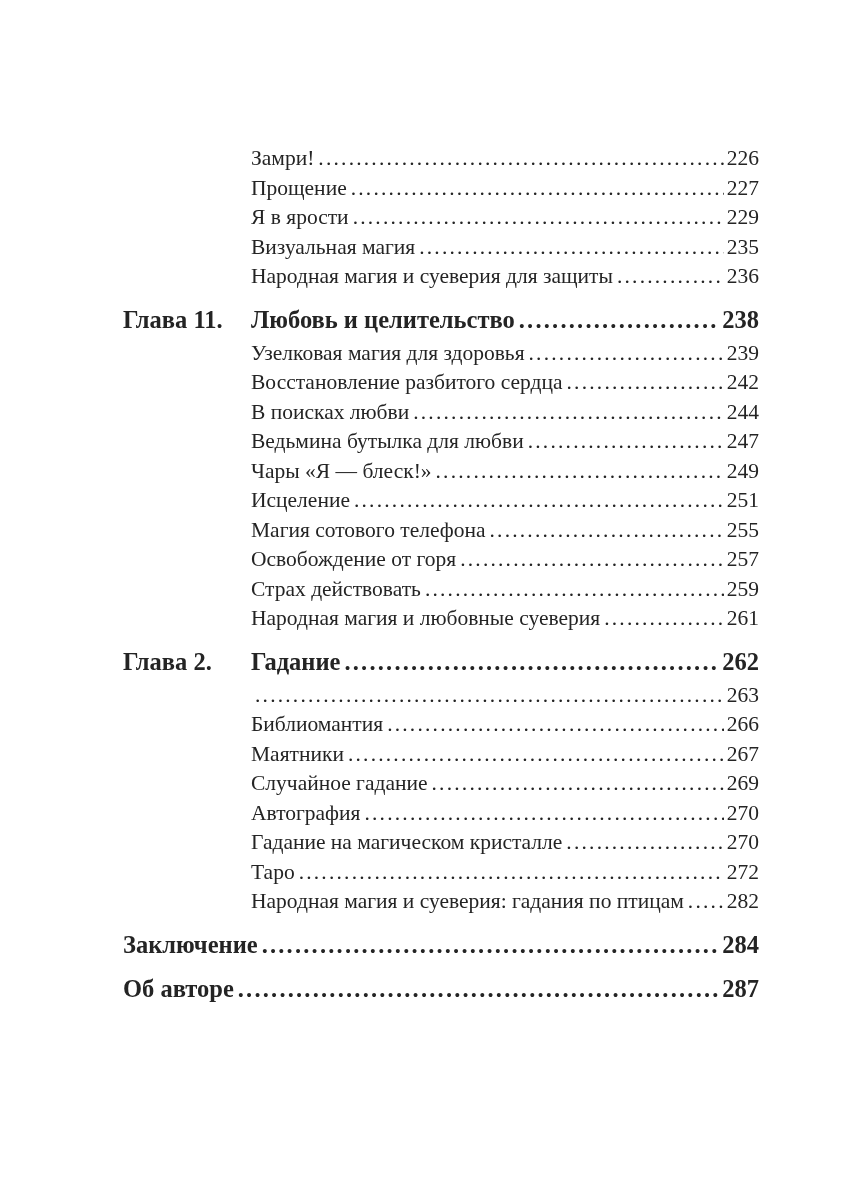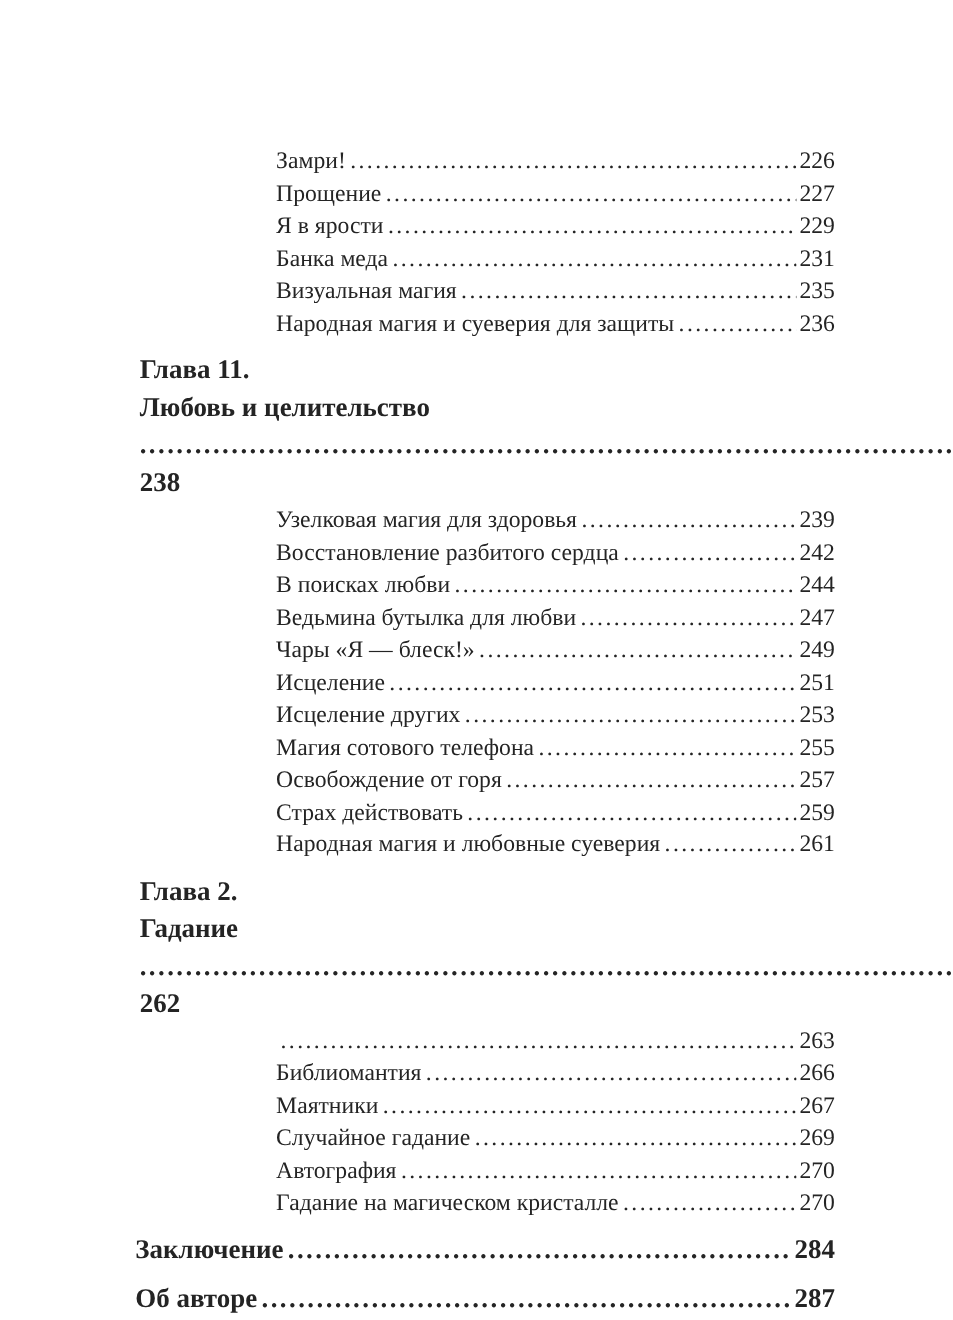--- a/index.html
+++ b/index.html
@@ -8,39 +8,38 @@
     width: 866px;
     height: 1200px;
     background: #ffffff;
     font-family: "Liberation Serif", serif;
     color: #242424;
     overflow: hidden;
   }
   .toc {
     position: absolute;
     left: 123px;
-    top: 132px;
+    top: 144px;
     width: 636px;
   }
   .row {
     display: flex;
     align-items: baseline;
   }
   .row.sub {
     padding-left: 128px;
     font-size: 21.5px;
     line-height: 29.5px;
   }
   .row.chapter {
     font-size: 24.5px;
     font-weight: bold;
     line-height: 34px;
     margin-top: 11px;
     margin-bottom: 2px;
-    flex-direction: column;
   }
   .row.chapter .chnum {
     flex: none;
     width: 128px;
     white-space: nowrap;
   }
   .row.top {
     font-size: 24.5px;
     font-weight: bold;
     line-height: 32px;
@@ -81,25 +80,20 @@
         <span class="label">Прощение</span>
         <span class="dots"></span>
         <span class="pnum">227</span>
       </div>
       <div class="row sub">
         <span class="label">Я в ярости</span>
         <span class="dots"></span>
         <span class="pnum">229</span>
       </div>
       <div class="row sub">
-        <span class="label">Банка меда</span>
-        <span class="dots"></span>
-        <span class="pnum">231</span>
-      </div>
-      <div class="row sub">
         <span class="label">Визуальная магия</span>
         <span class="dots"></span>
         <span class="pnum">235</span>
       </div>
       <div class="row sub">
         <span class="label">Народная магия и суеверия для защиты</span>
         <span class="dots"></span>
         <span class="pnum">236</span>
       </div>
       <div class="row chapter">
@@ -132,25 +126,20 @@
         <span class="label">Чары «Я — блеск!»</span>
         <span class="dots"></span>
         <span class="pnum">249</span>
       </div>
       <div class="row sub">
         <span class="label">Исцеление</span>
         <span class="dots"></span>
         <span class="pnum">251</span>
       </div>
       <div class="row sub">
-        <span class="label">Исцеление других</span>
-        <span class="dots"></span>
-        <span class="pnum">253</span>
-      </div>
-      <div class="row sub">
         <span class="label">Магия сотового телефона</span>
         <span class="dots"></span>
         <span class="pnum">255</span>
       </div>
       <div class="row sub">
         <span class="label">Освобождение от горя</span>
         <span class="dots"></span>
         <span class="pnum">257</span>
       </div>
       <div class="row sub">
@@ -190,20 +179,30 @@
       </div>
       <div class="row sub">
         <span class="label">Автография</span>
         <span class="dots"></span>
         <span class="pnum">270</span>
       </div>
       <div class="row sub">
         <span class="label">Гадание на магическом кристалле</span>
         <span class="dots"></span>
         <span class="pnum">270</span>
+      </div>
+      <div class="row sub">
+        <span class="label">Таро</span>
+        <span class="dots"></span>
+        <span class="pnum">272</span>
+      </div>
+      <div class="row sub">
+        <span class="label">Народная магия и суеверия: гадания по птицам</span>
+        <span class="dots"></span>
+        <span class="pnum">282</span>
       </div>
       <div class="row top">
         <span class="label">Заключение</span>
         <span class="dots"></span>
         <span class="pnum">284</span>
       </div>
       <div class="row top">
         <span class="label">Об авторе</span>
         <span class="dots"></span>
         <span class="pnum">287</span>

